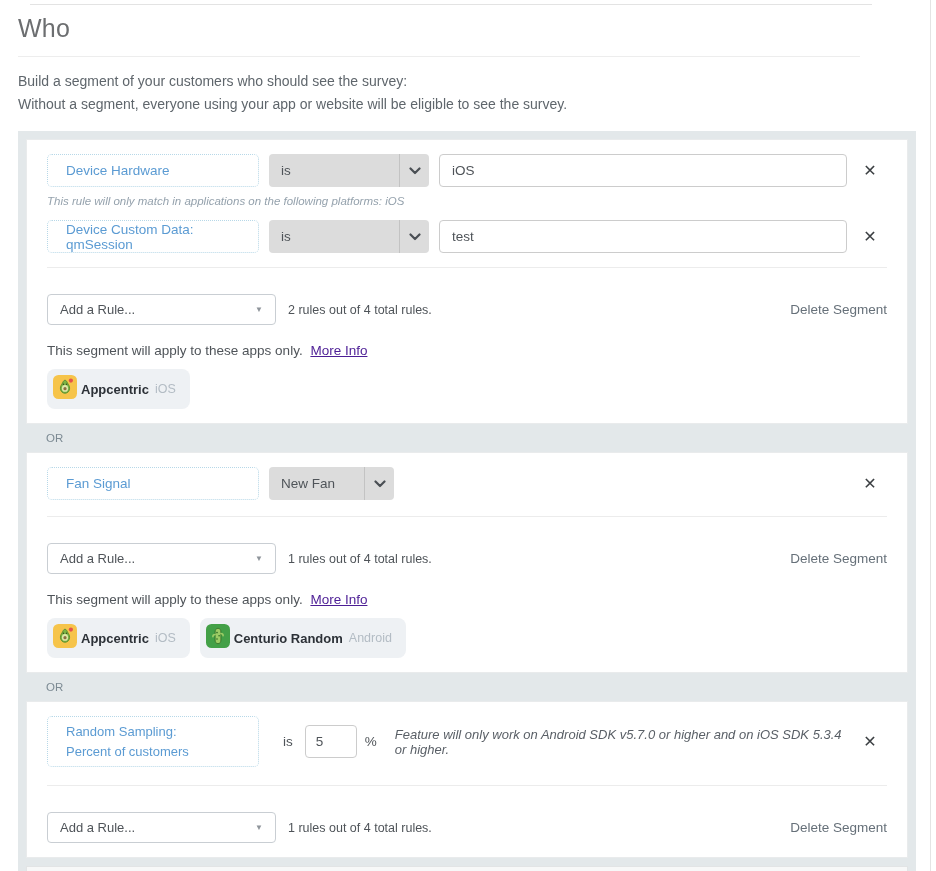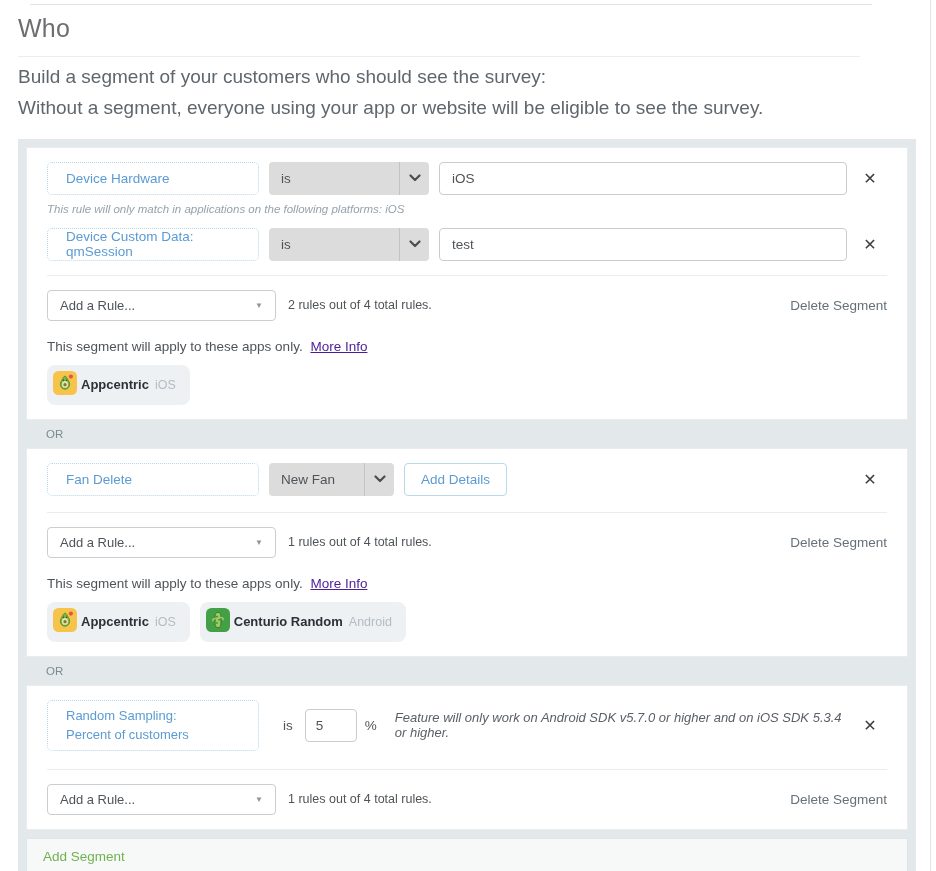--- a/index.html
+++ b/index.html
@@ -4,21 +4,21 @@
 <style>
   * { box-sizing: border-box; margin: 0; padding: 0; }
   html, body { width: 936px; height: 871px; overflow: hidden; background: #fff;
     font-family: "Liberation Sans", sans-serif; }
   .page { position: relative; width: 936px; height: 720px; }
   .top-divider { position: absolute; left: 30px; top: 4px; width: 842px; height: 1px; background: #e3e3e3; }
   .right-edge-line { position: absolute; left: 930px; top: 0; width: 1px; height: 871px; background: #e4e4e4; }
   .content { position: absolute; left: 18px; top: 14px; width: 898px; }
   h1.who { font-size: 25px; font-weight: 400; color: #6c6e70; padding-bottom: 13px;
     border-bottom: 1px solid #ededed; margin-right: 56px; letter-spacing: 0.2px; }
-  .desc { margin-top: 4px; font-size: 19px; color: #5f666c; line-height: 1.65; }
+  .desc { margin-top: 13px; font-size: 14px; color: #5f666c; line-height: 1.65; }
   .segments-wrap { margin-top: 15px; background: #e3e8ea; padding: 8px 8px 18px 8px; }
   .card { background: #fff; border: 1px solid #e9ebec; padding: 14px 20px 14px 20px; }
   .rule-row { display: flex; align-items: center; }
   .chip { width: 212px; min-height: 33px; border: 1px dotted #b7d8e8; border-radius: 5px;
     color: #5b9bd3; font-size: 13.5px; display: flex; align-items: center; padding-left: 18px;
     background: #fff; cursor: pointer; }
   .chip.tall { padding-top: 5px; padding-bottom: 5px; line-height: 1.5; font-size: 13px;
     flex-direction: column; align-items: flex-start; justify-content: center; }
   .chip.tall span { display: block; }
   .op-select { height: 33px; background: #dcdcdc; border-radius: 4px; display: flex;
@@ -26,21 +26,21 @@
   .op-label { padding: 0 12px; display: flex; align-items: center; font-size: 13.5px; color: #4f5459; flex: 1; }
   .op-chev { width: 30px; border-left: 1px solid #c3c3c3; display: flex; align-items: center; justify-content: center; }
   .op-w160 { width: 160px; } .op-w125 { width: 125px; }
   .value-input { flex: 1; height: 33px; border: 1px solid #cccccc; border-radius: 4px;
     padding: 0 12px; font-size: 13.5px; color: #4f5459; margin-left: 10px; outline: none;
     font-family: "Liberation Sans", sans-serif; min-width: 0; }
   .x-btn { width: 34px; height: 33px; margin-left: 6px; background: none; border: none;
     font-size: 16px; color: #3c4043; cursor: pointer; flex-shrink: 0; font-family: "Liberation Sans", sans-serif; }
   .platform-note { margin-top: 8px; margin-bottom: 13px; font-style: italic; font-size: 11.5px; color: #95a2ad; }
   .card-divider { margin-top: 14px; border-top: 1px solid #ececec; }
-  .addrule-row { display: flex; align-items: center; margin-top: 14px; }
+  .addrule-row { display: flex; align-items: center; margin-top: 26px; }
   .addrule-select { width: 229px; height: 31px; border: 1px solid #c9ced3; border-radius: 4px;
     background: #fff; display: flex; align-items: center; justify-content: space-between;
     padding: 0 12px; color: #4f5459; font-size: 13px; cursor: pointer; }
   .tri { font-size: 8px; color: #8f959b; }
   .count-text { margin-left: 12px; font-size: 12.5px; color: #4f5459; }
   .delete-link { margin-left: auto; color: #667079; font-size: 13.5px; cursor: pointer; }
   .apps-note { margin-top: 18px; font-size: 13.5px; color: #4f5459; }
   .more-info { color: #4c1d95; text-decoration: underline; margin-left: 4px; cursor: pointer; }
   .badges { margin-top: 11px; display: flex; gap: 10px; }
   .badge { display: flex; align-items: center; background: #eef1f4; border-radius: 8px; padding: 6px 14px 6px 6px; }
@@ -147,31 +147,30 @@
             <span class="badge-platform">iOS</span>
           </div>
         </div>
       </div>
 
       <div class="or-row">OR</div>
 
       <div class="card">
         <div class="rule-row">
           <div class="chip">
-            <span>Fan Delete</span>
+            <span>Fan Signal</span>
           </div>
           <div class="op-select op-w125">
             <span class="op-label">New Fan</span>
             <span class="op-chev">
               <svg width="12" height="8" viewBox="0 0 12 8">
                   <path d="M1.5 1.5 L6 6 L10.5 1.5" stroke="#4a4f54" stroke-width="2.2" fill="none" stroke-linecap="round" stroke-linejoin="round"></path>
                 </svg>
             </span>
           </div>
-          <button class="add-details-btn">Add Details</button>
           <span class="spacer-flex"></span>
           <button class="x-btn">
             <span>✕</span>
           </button>
         </div>
 
         <div class="card-divider" style="margin-top:16px;"></div>
 
         <div class="addrule-row">
           <div class="addrule-select">

